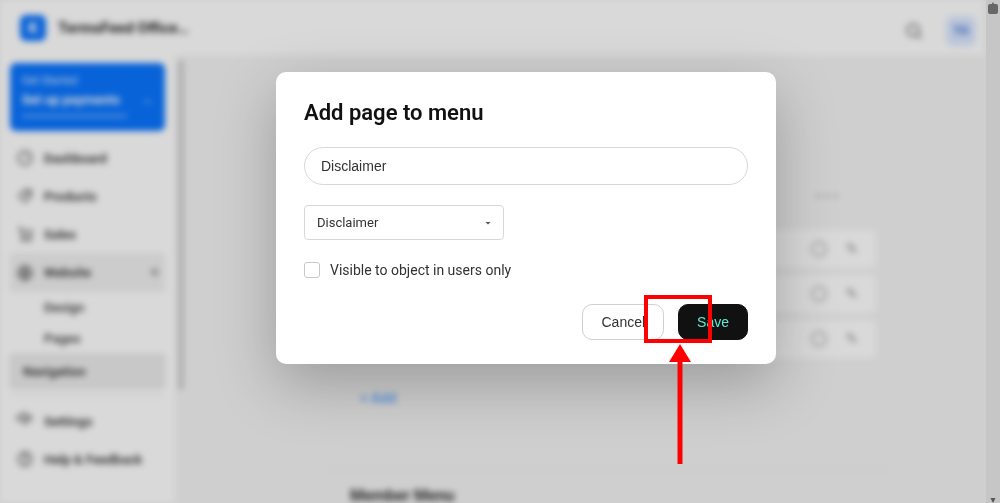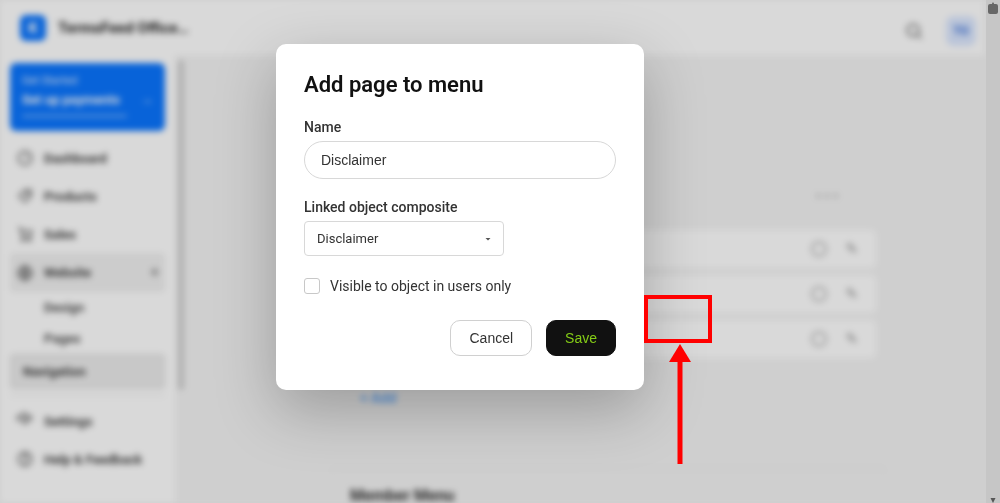--- a/index.html
+++ b/index.html
@@ -46,33 +46,33 @@
 
   
   .page-scroll { position:absolute; right:0; top:0; width:14px; height:503px; background:#e9e9e9; }
   .page-scroll .thumb{ position:absolute; top:4px; left:2px; right:2px; height:10px; background:#7a7a7a; border-radius:2px; }
   .page-scroll .arrow{ position:absolute; left:0; right:0; text-align:center; color:#666; font-size:10px; }
   .page-scroll .au{ top:-2px; }
   .page-scroll .ad{ bottom:-2px; }
 
   
   .overlay { position:absolute; inset:0; background:rgba(0,0,0,.15); }
-  .modal { position:absolute; left:276px; top:44px; width:368px; background:#fff; border-radius:10px; box-shadow:0 20px 60px rgba(0,0,0,.25); padding:28px 28px 34px; }
+  .modal { position:absolute; left:276px; top:72px; width:500px; background:#fff; border-radius:10px; box-shadow:0 20px 60px rgba(0,0,0,.25); padding:28px 28px 24px; }
   .modal h1 { font-size:22px; font-weight:600; color:#111; margin-bottom:22px; }
   .fld-label { font-size:14px; color:#333; margin-bottom:6px; font-weight:500; }
   .txt-input { width:100%; border:1px solid #d8d8d8; border-radius:22px; padding:10px 16px; font-size:14px; color:#333; outline:none; margin-bottom:20px; }
   .sel-wrap { position:relative; width:200px; margin-bottom:22px; }
   .sel { width:100%; border:1px solid #d8d8d8; border-radius:4px; padding:9px 12px; font-size:13px; color:#333; appearance:none; background:#fff; }
   .sel-caret { position:absolute; right:10px; top:12px; pointer-events:none; color:#555; }
   .chk-row { display:flex; align-items:center; gap:10px; margin-bottom:26px; font-size:14px; color:#333; }
   .chk { width:16px; height:16px; border:1px solid #c8c8c8; border-radius:3px; background:#fff; }
   .btn-row { display:flex; justify-content:flex-end; gap:14px; }
   .btn { border-radius:10px; font-size:14px; font-weight:500; padding:9px 18px; cursor:pointer; }
   .btn-cancel { background:#fff; border:1px solid #d0d0d0; color:#333; }
-  .btn-save { background:#111; border:1px solid #111; color:#84cc16; }
+  .btn-save { background:#111; border:1px solid #111; color:#5eead4; }
 
   
   .hl-box { position:absolute; border:4px solid #ff0000; width:68px; height:48px; left:644px; top:295px; pointer-events:none; }
   .arrow-svg { position:absolute; left:666px; top:344px; pointer-events:none; }
 </style>
 </head>
 <body>
 
 <div class="bg-layer">
 
@@ -179,24 +179,22 @@
   <div class="arrow au">▴</div>
   <div class="thumb"></div>
   <div class="arrow ad">▾</div>
 </div>
 
 <div class="overlay"></div>
 
 <div class="modal">
   <h1>Add page to menu</h1>
 
-  <div class="fld-label">Name</div>
   <input class="txt-input" value="Disclaimer" style="">
 
-  <div class="fld-label">Linked object composite</div>
   <div class="sel-wrap">
     <div class="sel">Disclaimer</div>
     <svg class="sel-caret" width="12" height="12" viewBox="0 0 24 24" fill="currentColor">
         <path d="M7 10l5 5 5-5z"></path>
       </svg>
   </div>
 
   <label class="chk-row">
     <span class="chk"></span>
     <span>Visible to object in users only</span>

